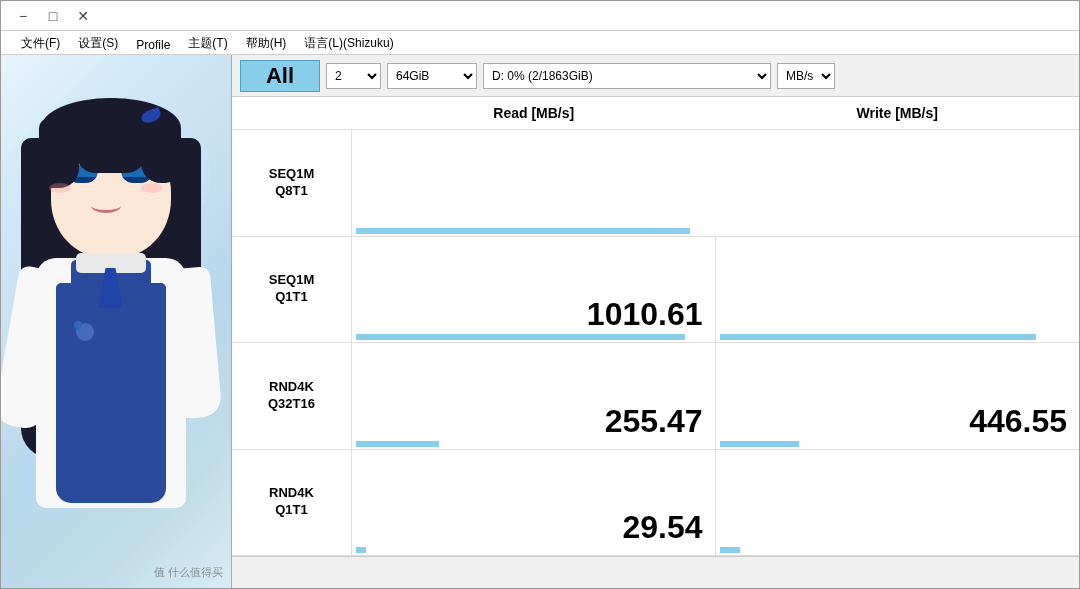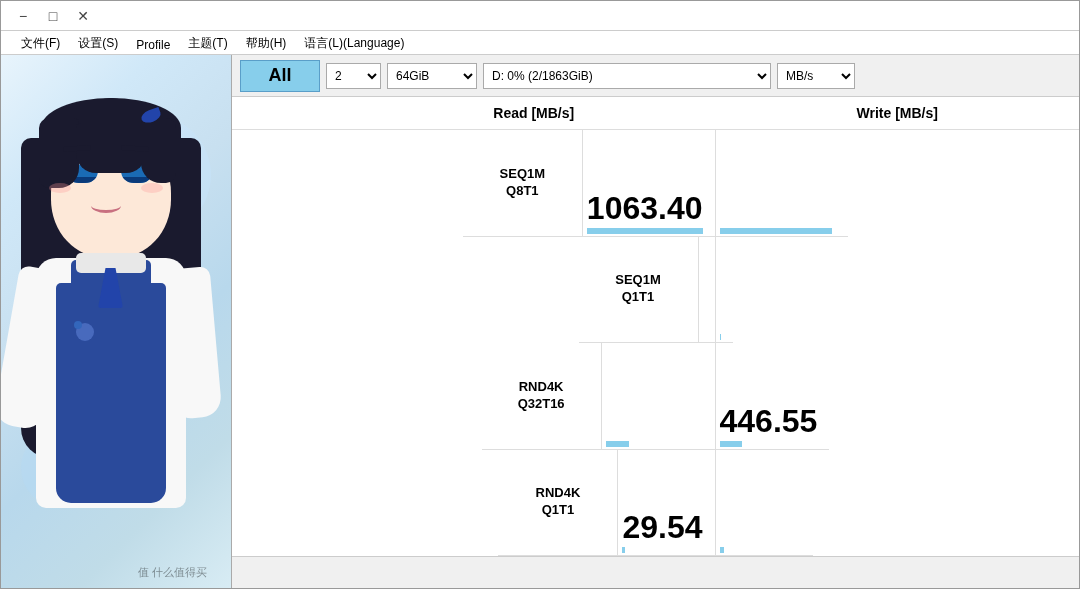--- a/index.html
+++ b/index.html
@@ -312,21 +312,21 @@
       width: 35px;
       height: 65px;
       background: #1a1a2e;
       border-radius: 5px 10px 10px 20px;
       z-index: 5;
     }
 
     .watermark {
       position: absolute;
       bottom: 8px;
-      right: 24px;
+      right: 8px;
       font-size: 11px;
       color: rgba(0,0,0,0.4);
       z-index: 10;
     }
 
     
     .benchmark-panel {
       flex: 1;
       background: #fff;
       display: flex;
@@ -341,21 +341,21 @@
       gap: 6px;
       background: #f0f0f0;
       border-bottom: 1px solid #ccc;
       height: 42px;
     }
 
     .all-btn {
       background: #87ceeb;
       border: 1px solid #5a9ec8;
       padding: 4px 20px;
-      font-size: 18px;
+      font-size: 22px;
       font-weight: bold;
       cursor: pointer;
       min-width: 80px;
       text-align: center;
       height: 32px;
       display: flex;
       align-items: center;
       justify-content: center;
     }
 
@@ -364,21 +364,21 @@
       border: 1px solid #aaa;
       background: white;
       padding: 0 4px;
       font-size: 12px;
       cursor: pointer;
     }
 
     .select-small { width: 55px; }
     .select-medium { width: 90px; }
     .select-large { width: 288px; }
-    .select-unit { width: 78px; }
+    .select-unit { width: 58px; }
 
     .column-headers {
       display: grid;
       grid-template-columns: 120px 1fr 1fr;
       padding: 4px 0;
       background: #fff;
       border-bottom: 1px solid #ddd;
     }
 
     .col-header {
@@ -386,21 +386,20 @@
       font-weight: bold;
       text-align: center;
       padding: 4px 0;
       color: #000;
     }
 
     .bench-rows {
       flex: 1;
       display: flex;
       flex-direction: column;
-      align-items: center;
     }
 
     .bench-row {
       display: grid;
       grid-template-columns: 120px 1fr 1fr;
       border-bottom: 1px solid #ddd;
       flex: 1;
     }
 
     .bench-label {
@@ -471,21 +470,21 @@
       <button class="title-btn close">✕</button>
     </div>
   </div>
 
   <div class="menu-bar">
     <span class="menu-item">文件(F)</span>
     <span class="menu-item">设置(S)</span>
     <span class="menu-item">Profile</span>
     <span class="menu-item">主题(T)</span>
     <span class="menu-item">帮助(H)</span>
-    <span class="menu-item">语言(L)(Language)</span>
+    <span class="menu-item">语言(L)(Shizuku)</span>
   </div>
 
   <div class="main-content">
 
     <div class="anime-panel">
 
       <div style="position:absolute;top:60px;right:20px;width:120px;height:120px;border-radius:50%;background:rgba(200,230,255,0.4);z-index:0;"></div>
       <div style="position:absolute;bottom:80px;left:20px;width:80px;height:80px;border-radius:50%;background:rgba(180,220,250,0.3);z-index:0;"></div>
 
       <div class="char-body">
@@ -566,53 +565,49 @@
         <div class="col-header">Write [MB/s]</div>
       </div>
 
       <div class="bench-rows" id="bench-rows">
       <div class="bench-row">
     <div class="bench-label">
       <span>SEQ1M</span>
       <span>Q8T1</span>
     </div>
     <div class="bench-value-cell">
-      <span class="bench-number">1063.40</span>
-      <div class="bench-bar-container">
-        <div class="bench-bar" style="width:100%"></div>
-      </div>
-    </div>
-    <div class="bench-value-cell">
       <div class="bench-bar-container">
         <div class="bench-bar" style="width:96%"></div>
       </div>
     </div>
   </div>
           <div class="bench-row">
     <div class="bench-label">
       <span>SEQ1M</span>
       <span>Q1T1</span>
     </div>
     <div class="bench-value-cell">
+      <span class="bench-number">1010.61</span>
       <div class="bench-bar-container">
         <div class="bench-bar" style="width:95%"></div>
       </div>
     </div>
     <div class="bench-value-cell">
       <div class="bench-bar-container">
         <div class="bench-bar" style="width:91%"></div>
       </div>
     </div>
   </div>
           <div class="bench-row">
     <div class="bench-label">
       <span>RND4K</span>
       <span>Q32T16</span>
     </div>
     <div class="bench-value-cell">
+      <span class="bench-number">255.47</span>
       <div class="bench-bar-container">
         <div class="bench-bar" style="width:24%"></div>
       </div>
     </div>
     <div class="bench-value-cell">
       <span class="bench-number">446.55</span>
       <div class="bench-bar-container">
         <div class="bench-bar" style="width:23%"></div>
       </div>
     </div>

